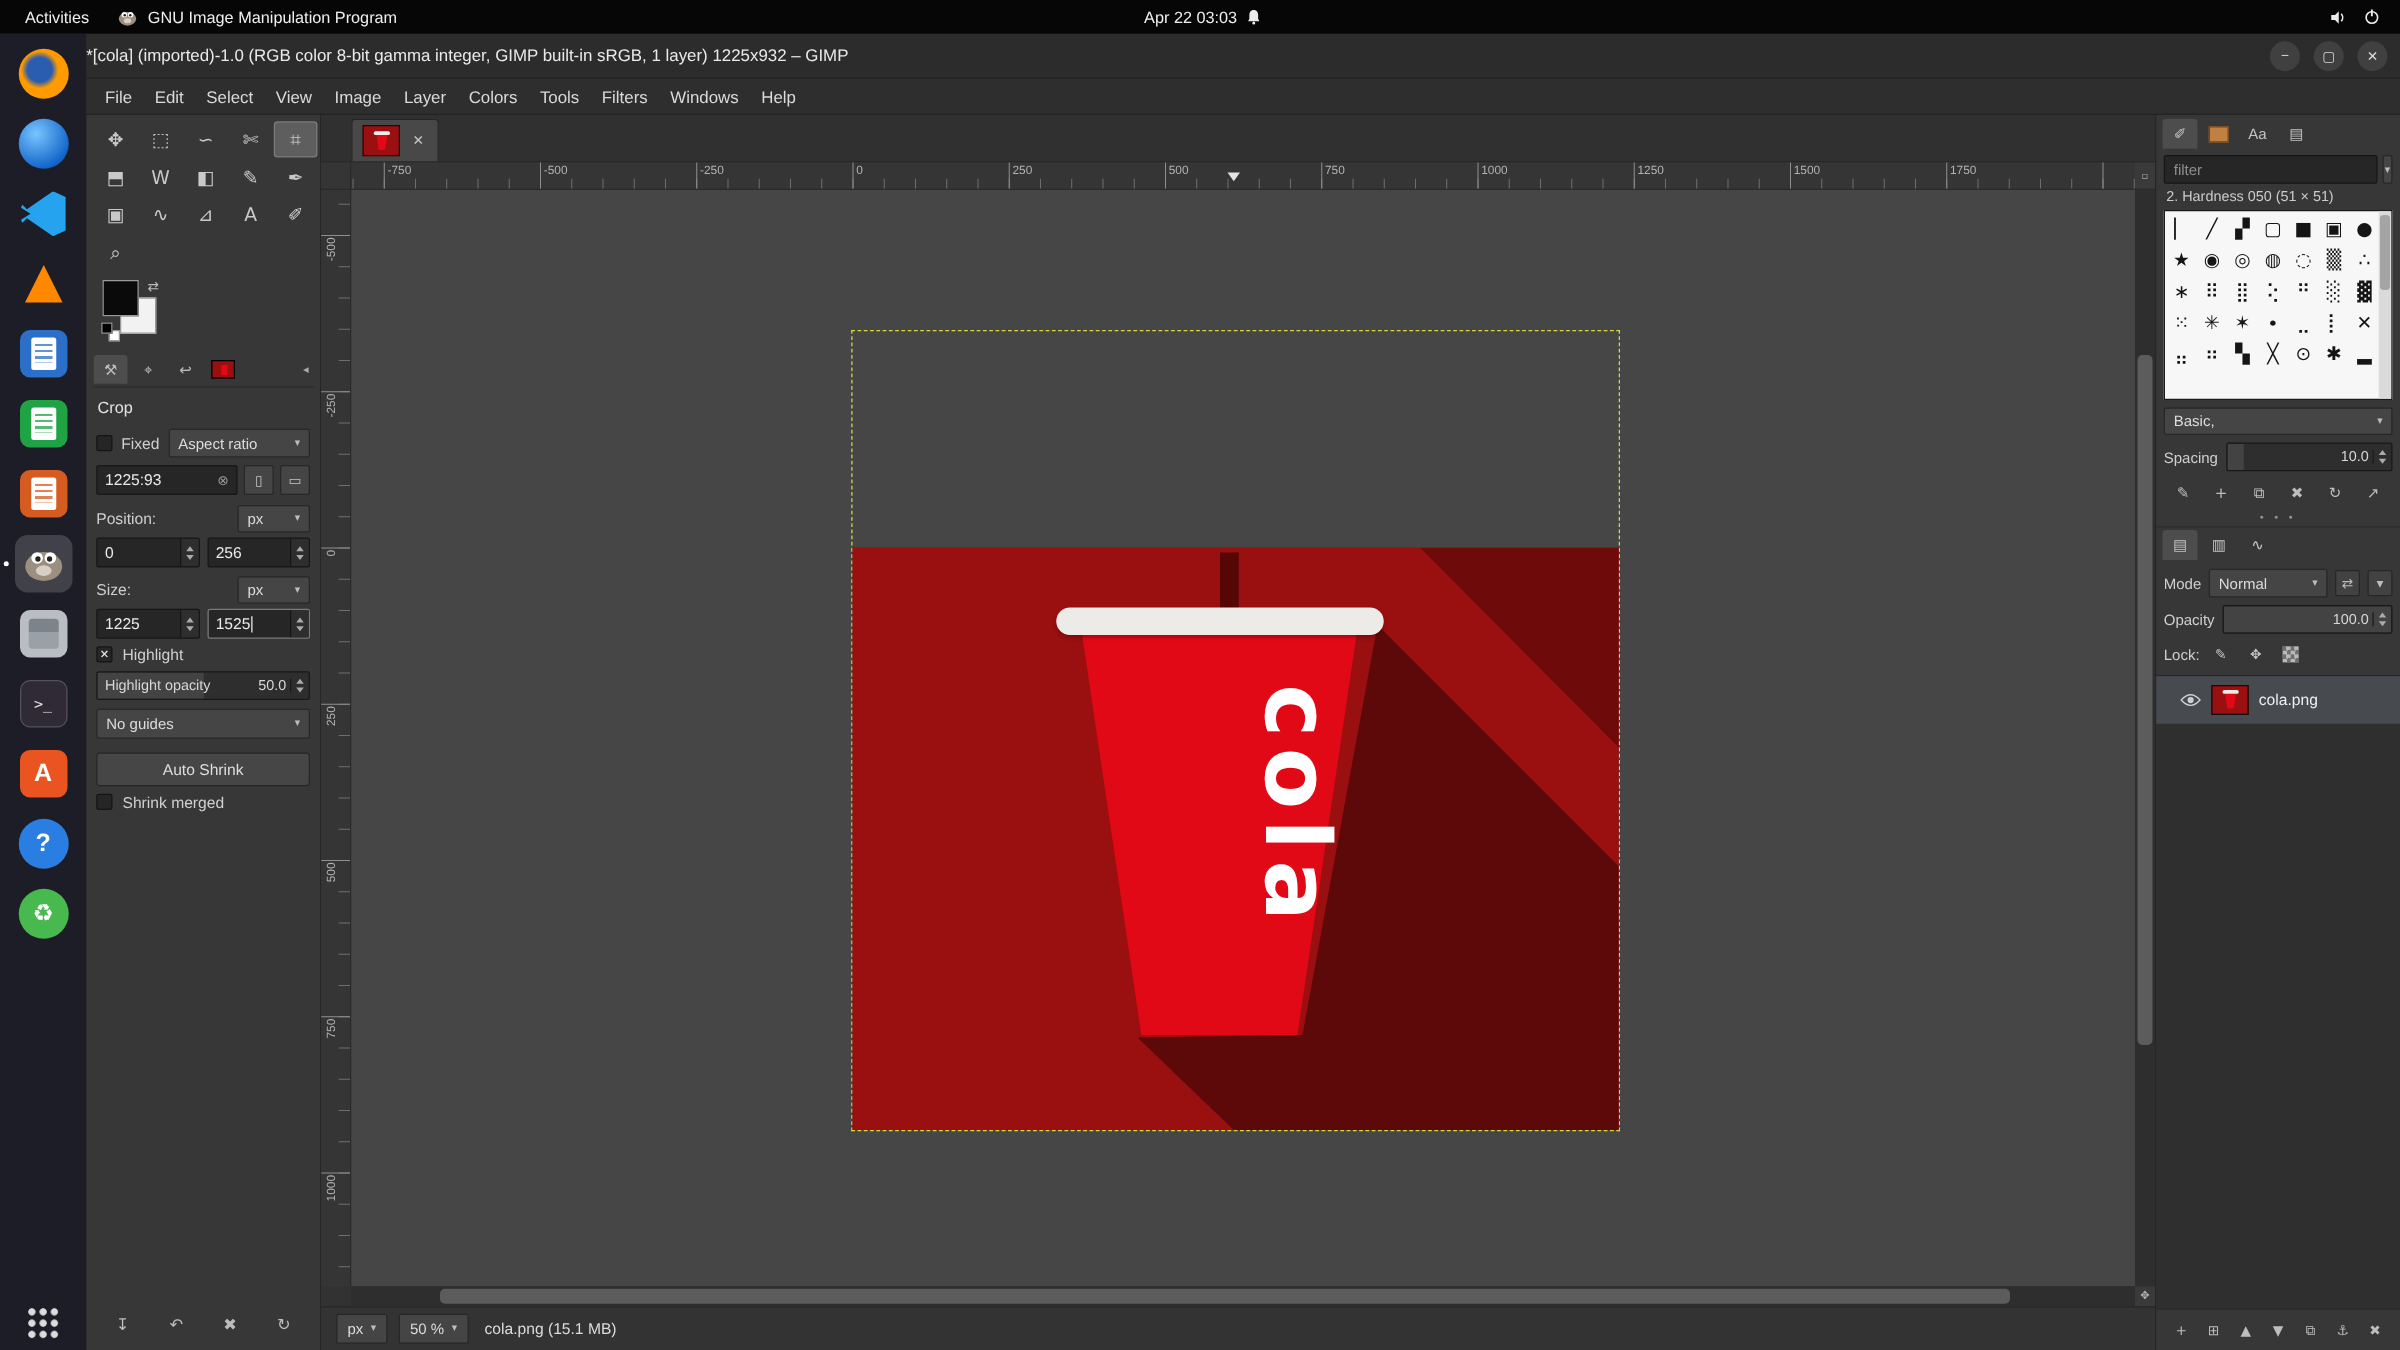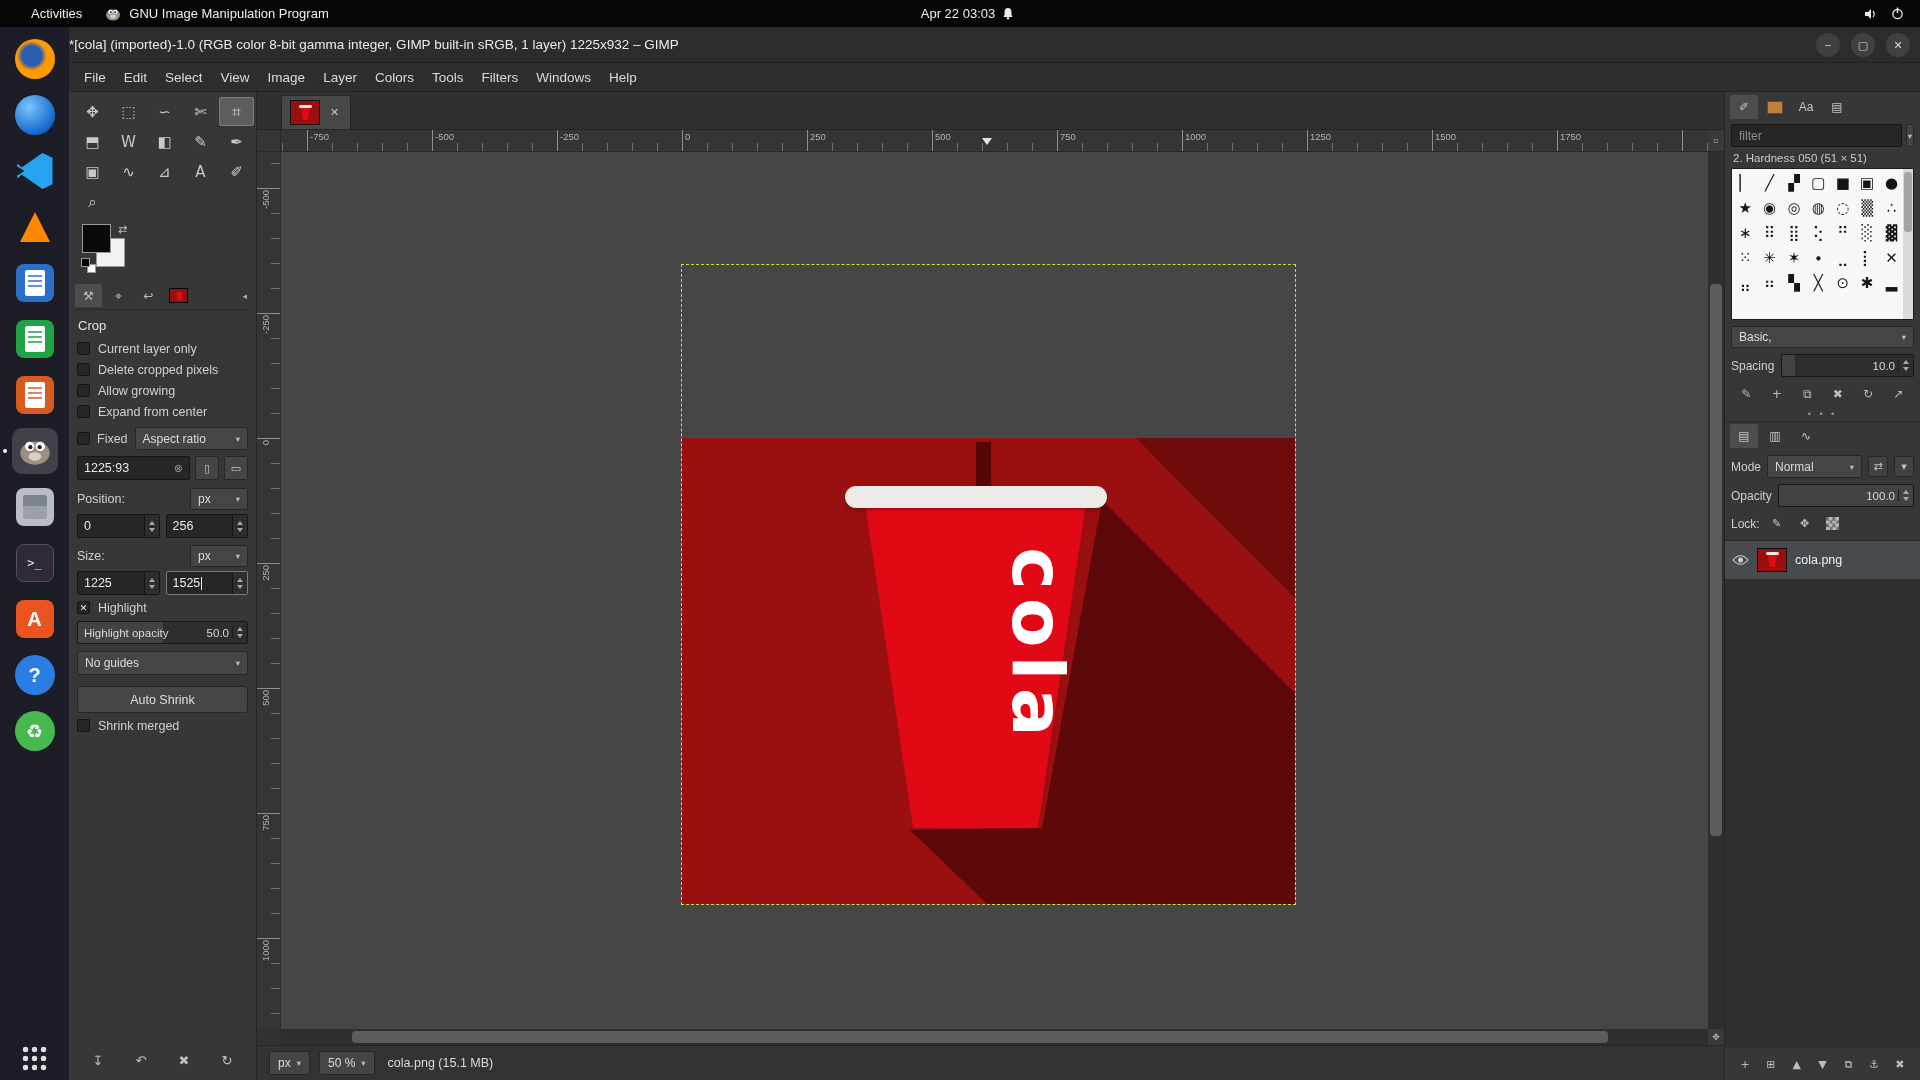--- a/index.html
+++ b/index.html
@@ -3,21 +3,21 @@
 <meta charset="utf-8">
 <style>
 *{margin:0;padding:0;box-sizing:border-box;}
 html,body{width:1920px;height:1080px;overflow:hidden;background:#000;}
 body{font-family:"Liberation Sans","DejaVu Sans",sans-serif;font-size:13px;color:#d6d6d6;}
 .icon{font-family:"DejaVu Sans",sans-serif;}
 .screen{position:relative;width:1920px;height:1080px;background:#454545;}
 
 
 .topbar{position:absolute;left:0;top:0;width:1920px;height:27px;background:#060606;display:flex;align-items:center;color:#efefef;font-size:13px;z-index:50;}
-.tb-left{display:flex;align-items:center;gap:22px;padding-left:31px;flex:1;}
+.tb-left{display:flex;align-items:center;gap:22px;padding-left:20px;flex:1;}
 .tb-app{display:flex;align-items:center;gap:7px;}
 .tb-center{display:flex;align-items:center;gap:7px;}
 .tb-right{flex:1;display:flex;justify-content:flex-end;align-items:center;gap:12px;padding-right:16px;}
 
 
 .dock{position:absolute;left:0;top:27px;width:69px;height:1053px;background:#1d1d27;display:flex;flex-direction:column;align-items:center;padding:9px 0 8px;gap:10px;z-index:40;}
 .dock-item{width:46px;height:46px;border-radius:10px;display:flex;align-items:center;justify-content:center;position:relative;flex:none;}
 .dock-item.active{background:rgba(255,255,255,.16);}
 .dock-item.active::before{content:"";position:absolute;left:-9px;top:21px;width:4px;height:4px;border-radius:50%;background:#fff;}
 .ic-firefox{width:40px;height:40px;border-radius:50%;background:radial-gradient(circle at 42% 42%,#2a5db0 0 30%,#ff9a00 45% 72%,#ff4e00 100%);}
@@ -173,21 +173,21 @@
 .mode-row{display:flex;align-items:center;gap:6px;margin:7px 6px 0;flex:none;}
 .mode-row .lbl,.op-row .lbl,.lock-row .lbl{font-size:12px;color:#cfcfcf;}
 .mode-row .select{flex:1;height:23px;min-width:0;}
 .mbtn{width:20px;height:21px;display:flex;align-items:center;justify-content:center;color:#bdbdbd;font-size:11px;background:#424242;border:1px solid #272727;border-radius:2px;}
 .op-row{display:flex;align-items:center;gap:6px;margin:6px 6px 0;flex:none;}
 .op-row .spinscale{flex:1;margin:0;}
 .lock-row{display:flex;align-items:center;gap:6px;margin:7px 6px 5px;flex:none;}
 .lockbtn{width:22px;height:19px;display:flex;align-items:center;justify-content:center;color:#c4c4c4;font-size:11px;border-radius:2px;}
 .checker{width:13px;height:13px;background:repeating-conic-gradient(#b9b9b9 0 25%,#6f6f6f 0 50%) 0 0/6.5px 6.5px;}
 .layer-list{flex:1;background:#2f2f2f;border-top:1px solid #262626;margin-top:2px;min-height:0;}
-.layer-row{display:flex;align-items:center;gap:8px;height:38px;padding:0 7px;background:#474b50;}
+.layer-row{display:flex;align-items:center;gap:8px;height:38px;padding:0 19px;background:#474b50;}
 .layer-thumb{width:30px;height:24px;background:#9a0f10;border:1px solid #0d0d0d;position:relative;flex:none;}
 .layer-thumb::before{content:"";position:absolute;left:8px;top:3px;width:13px;height:3px;border-radius:2px;background:#edebe7;}
 .layer-thumb::after{content:"";position:absolute;left:10px;top:6px;width:9px;height:12px;background:#e10915;clip-path:polygon(0 0,100% 0,78% 100%,22% 100%);}
 .layer-name{font-size:12.5px;color:#efefef;}
 .rfooter{display:flex;justify-content:space-between;align-items:center;padding:6px 9px;border-top:1px solid #2b2b2b;flex:none;}
 .rfbtn{width:22px;height:20px;display:flex;align-items:center;justify-content:center;color:#bdbdbd;font-size:11px;}
 </style>
 </head>
 <body>
 
@@ -347,38 +347,20 @@
           <div class="opt-tab icon">⌖</div>
           <div class="opt-tab icon">↩</div>
           <div class="opt-tab">
               <div class="mini-thumb"></div>
             </div>
           <div class="opt-menu icon">◂</div>
         </div>
 
         <div class="tool-title">Crop</div>
 
-        <div>
-            <div class="chk-row">
-              <span class="chk"></span>
-              <span class="chk-label">Current layer only</span>
-            </div>
-            <div class="chk-row">
-              <span class="chk"></span>
-              <span class="chk-label">Delete cropped pixels</span>
-            </div>
-            <div class="chk-row">
-              <span class="chk"></span>
-              <span class="chk-label">Allow growing</span>
-            </div>
-            <div class="chk-row">
-              <span class="chk"></span>
-              <span class="chk-label">Expand from center</span>
-            </div>
-          </div>
 
         <div class="fixed-row">
           <span class="chk"></span>
           <span class="chk-label">Fixed</span>
           <div class="select">
             <span>Aspect ratio</span>
             <span class="chev icon">▾</span>
           </div>
         </div>
 

